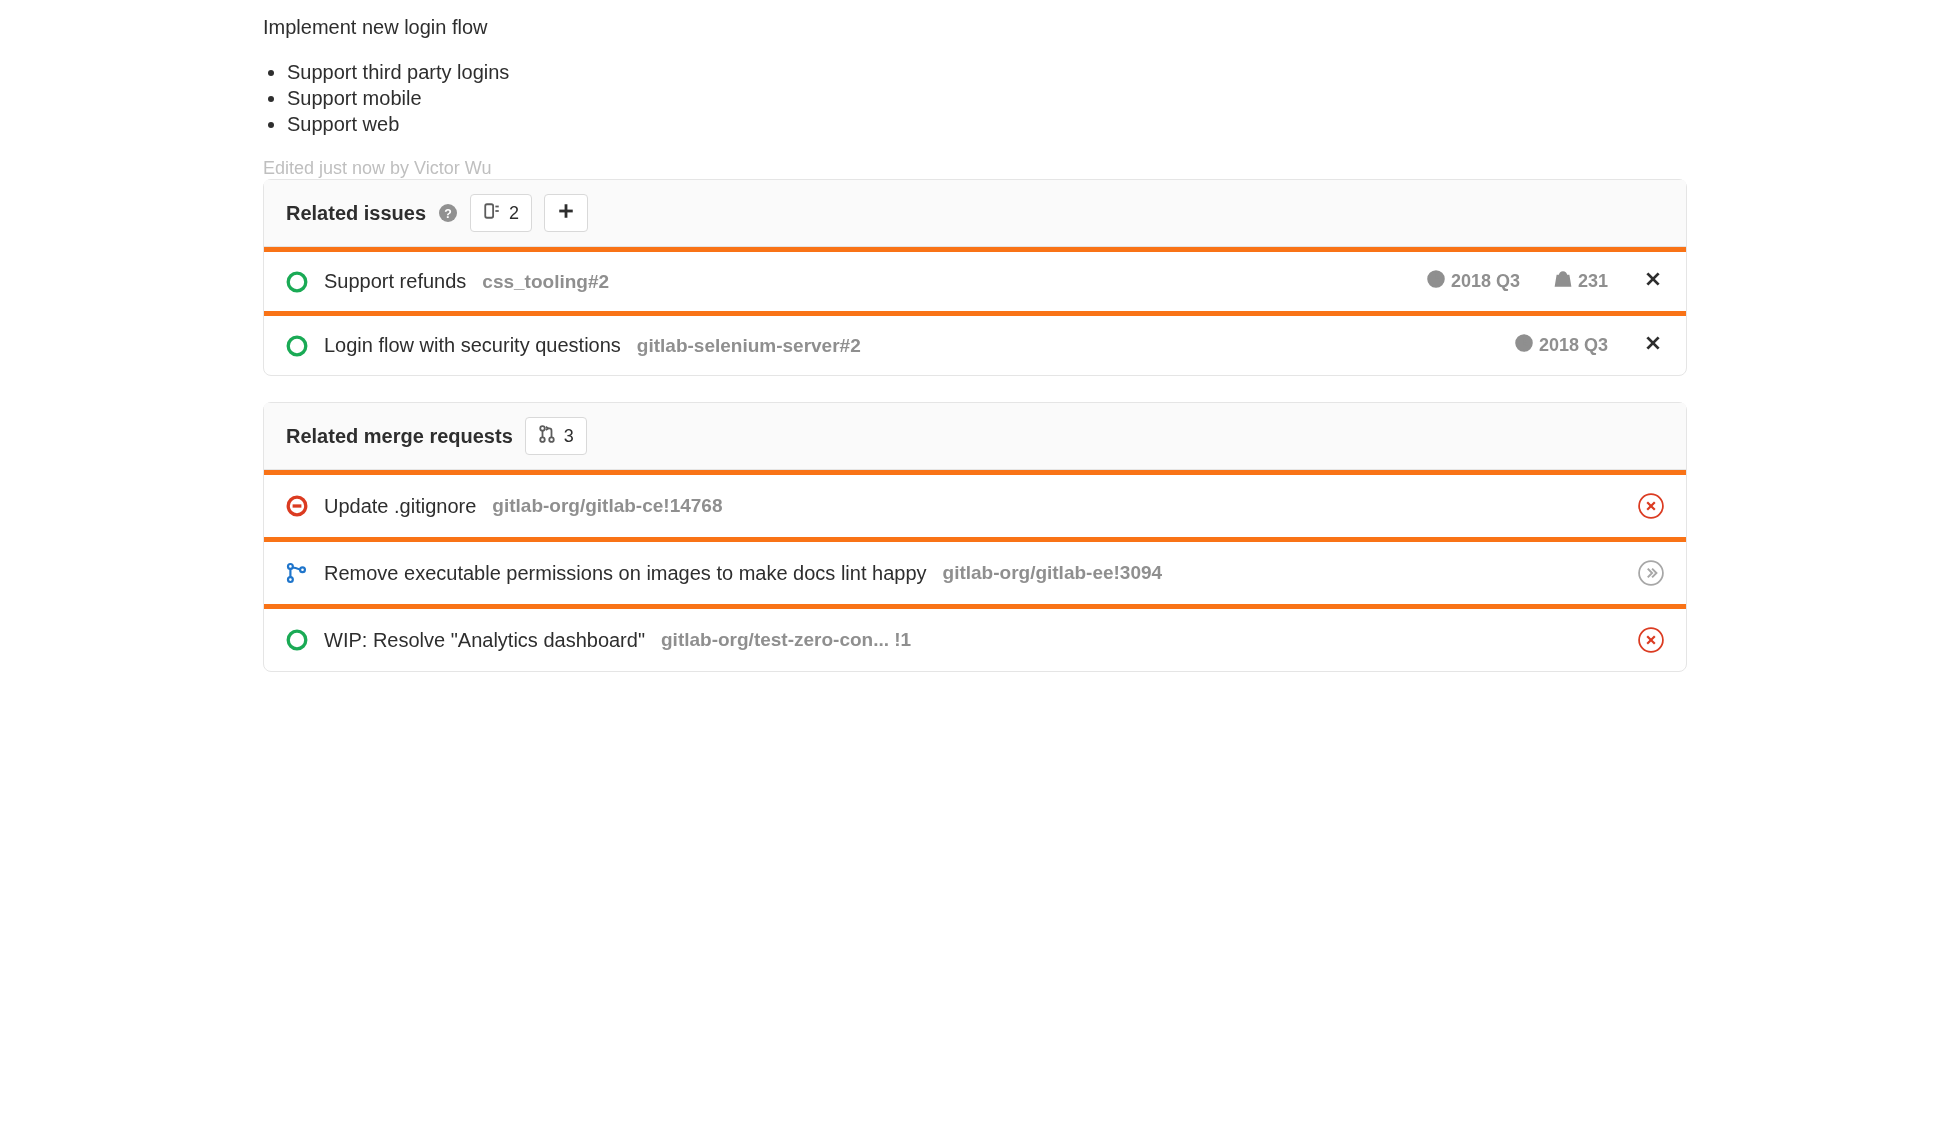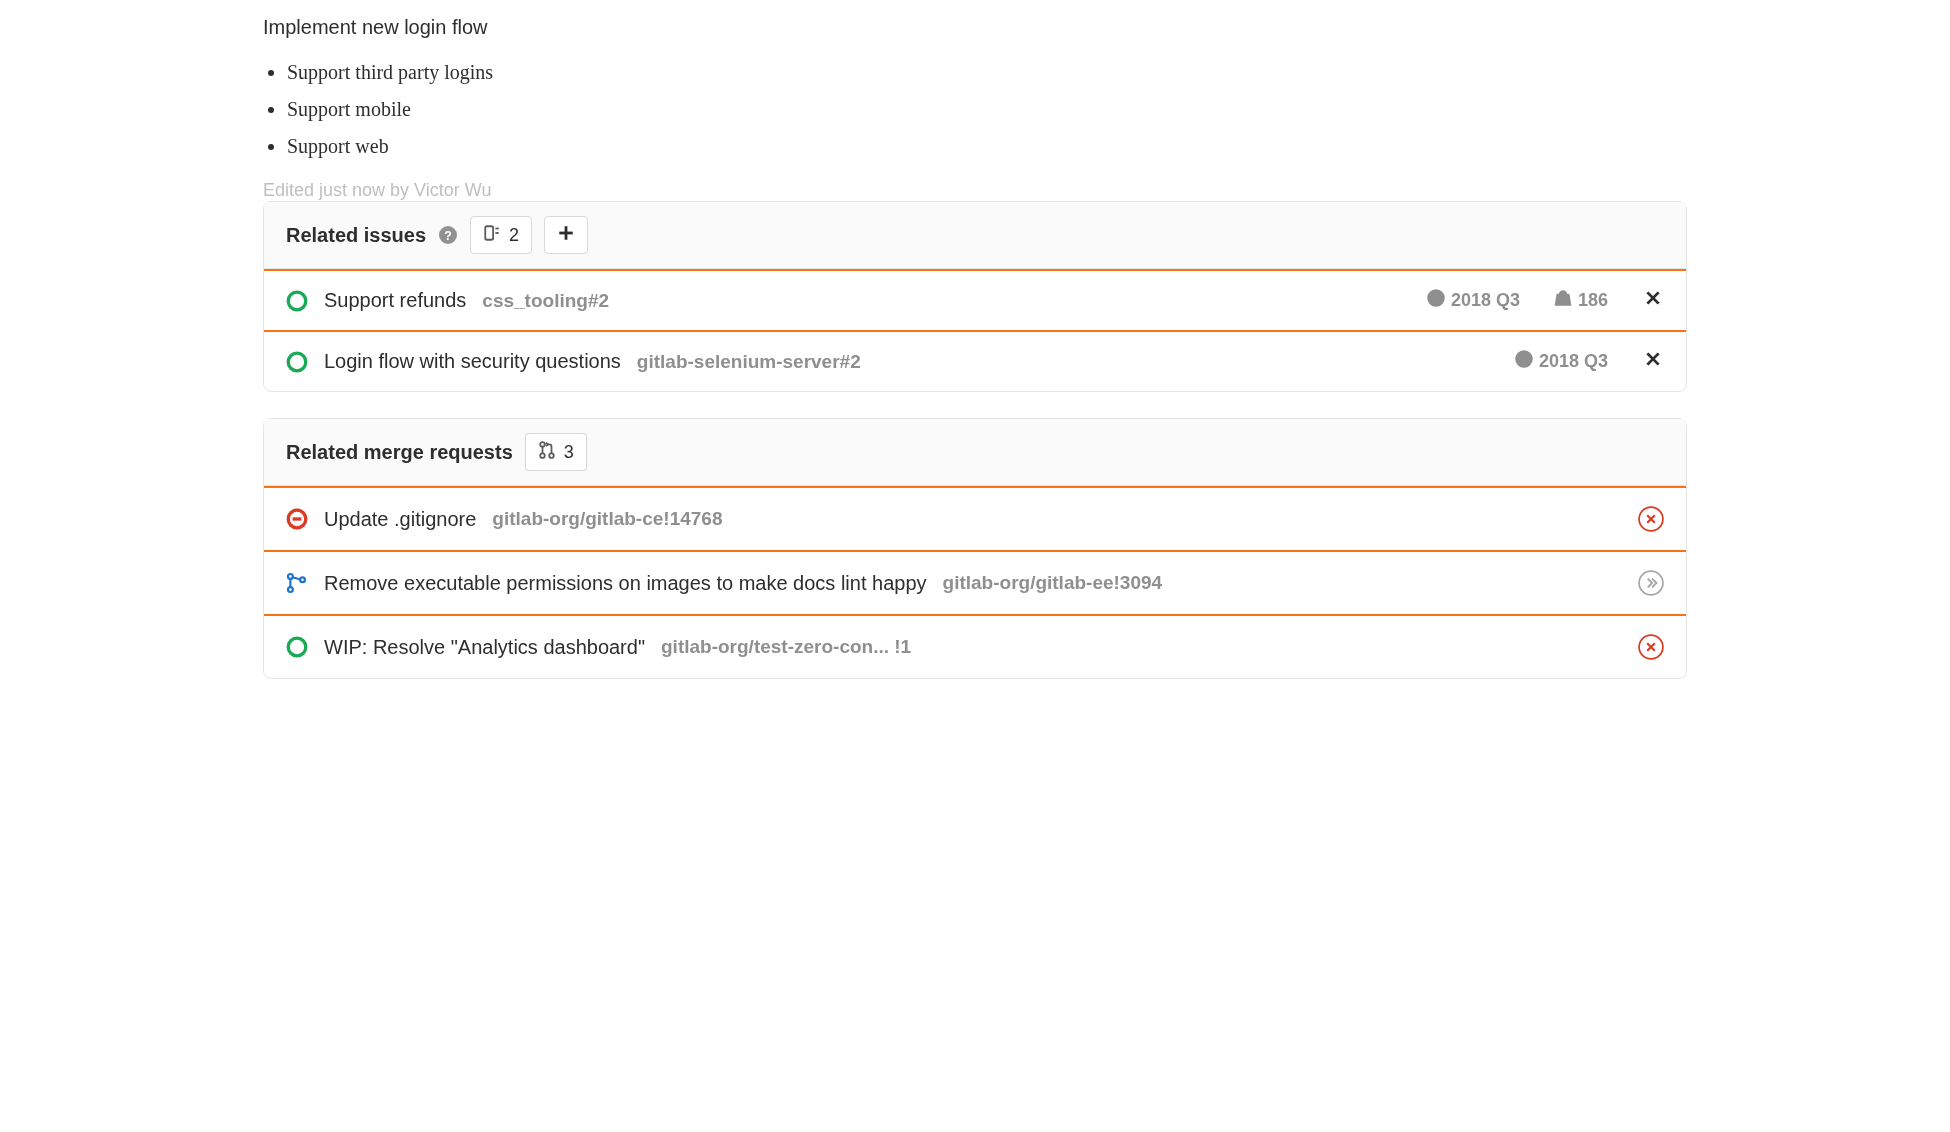--- a/index.html
+++ b/index.html
@@ -43,21 +43,21 @@
   .description {
     font-size: 20px;
     color: #2e2e2e;
     margin-bottom: 22px;
   }
   ul.req-list {
     margin: 14px 0 22px 24px;
     padding: 0;
     font-size: 20px;
   }
-  ul.req-list li { margin: 14px 0; font-family: Liberation Serif, serif; }
+  ul.req-list li { margin: 3px 0; }
   .edited-by {
     color: #bfbfbf;
     font-size: 18px;
   }
 
   .panel {
     border: 1px solid #e5e5e5;
     border-radius: 8px;
     margin-bottom: 26px;
     background: #fff;
@@ -93,21 +93,21 @@
     font-size: 18px;
     color: #2e2e2e;
     height: 38px;
   }
   .add-pill { cursor: pointer; font-weight: 700; width: 44px; justify-content: center; }
   .count-pill svg, .add-pill svg { width: 18px; height: 18px; }
 
   .row {
     display: flex;
     padding: 18px 22px;
-    border-top: 2px solid #f97316;
+    border-top: 5px solid #f97316;
     white-space: nowrap;
   }
   .panel .row:first-of-type { border-top: none; }
   .row-left {
     display: flex;
     align-items: center;
     gap: 16px;
     flex: 1 1 auto;
     min-width: 0;
   }
@@ -210,21 +210,21 @@
           </span>
           <span>2018 Q3</span>
         </span>
         <span class="meta">
           <span>
             <svg viewBox="0 0 16 16" fill="none" stroke="#8f8f8f" stroke-width="1.6">
                 <path d="M5 5 a3 3 0 0 1 6 0"></path>
                 <path d="M3 5 h10 l1.5 9 h-13 z"></path>
               </svg>
           </span>
-          <span>186</span>
+          <span>231</span>
         </span>
         <span class="remove-btn">
           <span>
             <svg viewBox="0 0 16 16" fill="none">
                 <line x1="3" y1="3" x2="13" y2="13"></line>
                 <line x1="13" y1="3" x2="3" y2="13"></line>
               </svg>
           </span>
         </span>
       </div>

